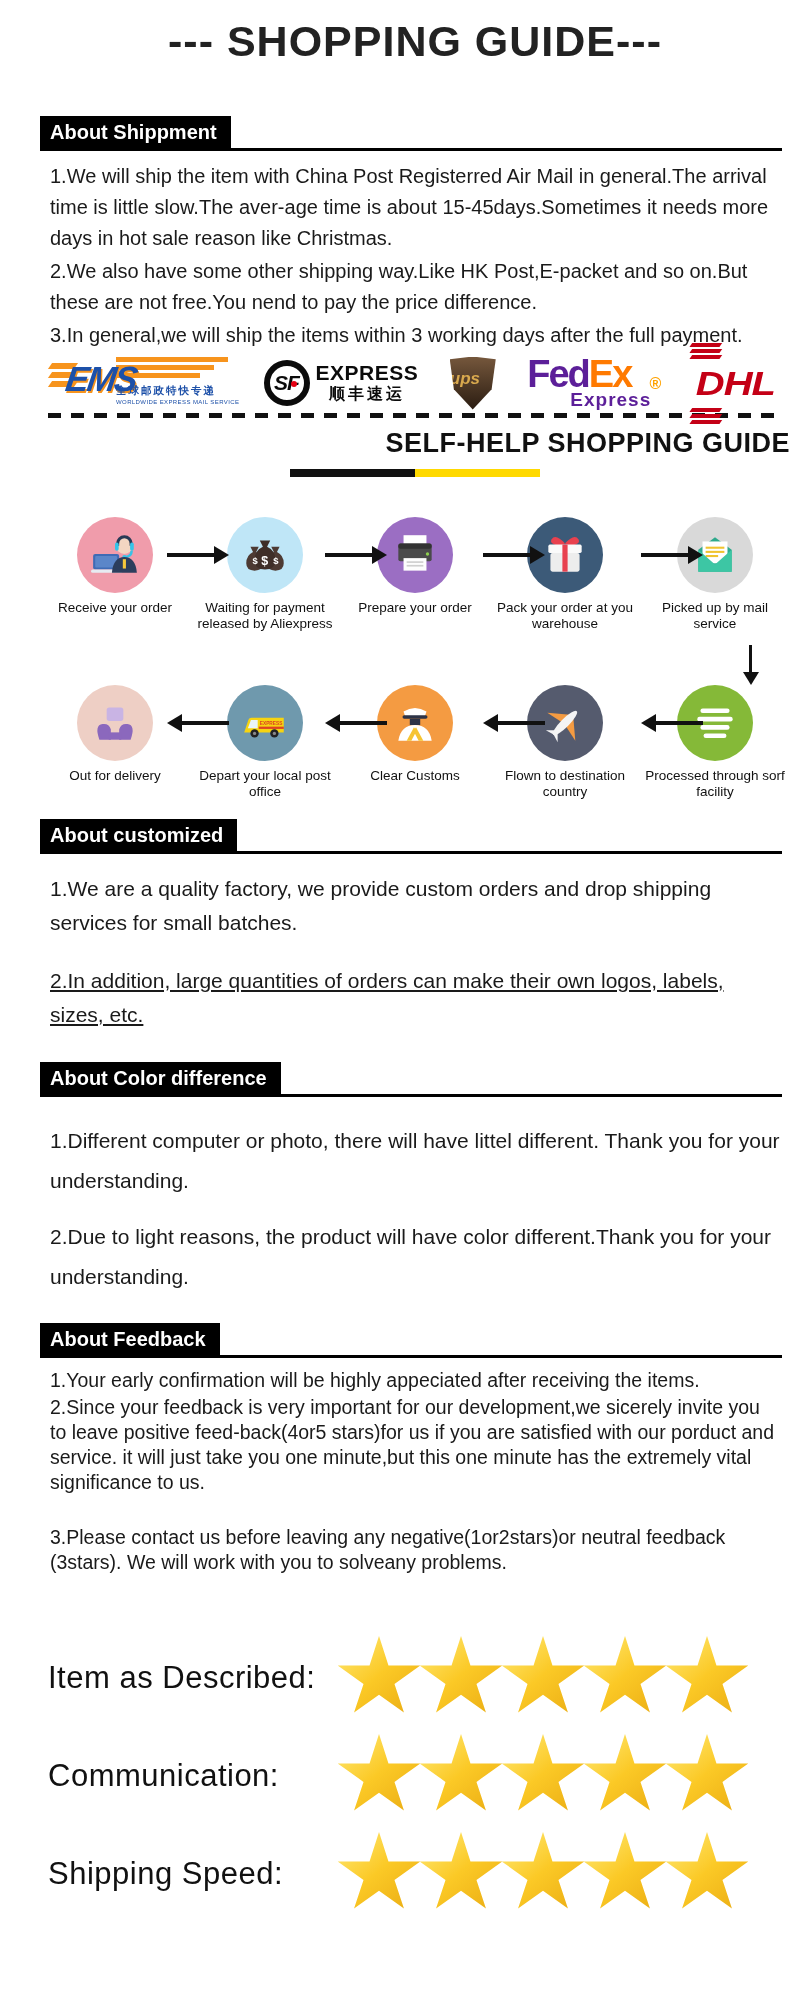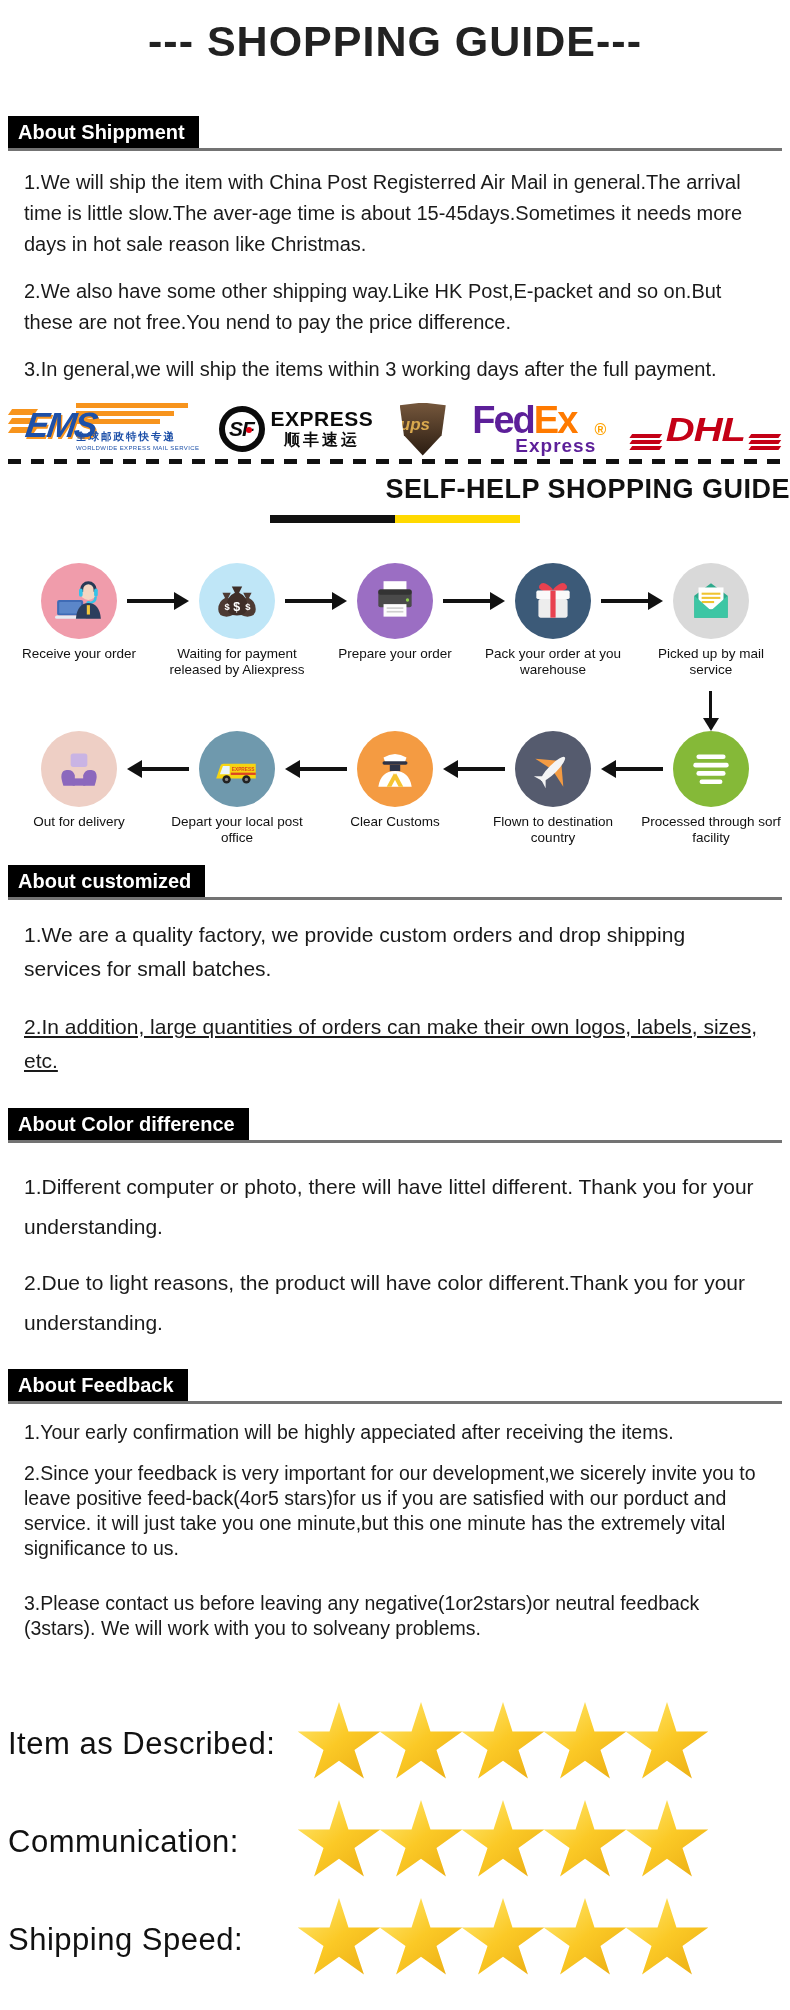--- a/index.html
+++ b/index.html
@@ -2,38 +2,38 @@
 <html><head>
 <meta charset="utf-8">
 <style>
   * { box-sizing: border-box; margin: 0; padding: 0; }
   html,body { background:#fff; }
   body {
     width:790px; min-height:2010px; margin:0 auto;
     font-family:"Liberation Sans", sans-serif; color:#1a1a1a;
     overflow:hidden;
   }
-  #app { width:790px; position:relative; }
+  #app { width:790px; position:relative;padding-left:40px; }
 
   
   .title { margin-top:14px; text-align:center; font-size:43px; line-height:54px;
            font-weight:700; letter-spacing:1px; color:#222; }
 
   
-  .section-head { margin-left:8px; margin-right:8px; border-bottom:3px solid #737373; }
+  .section-head { margin-right:8px; border-bottom:3px solid #000000; }
   .section-label { display:inline-block; background:#000; color:#fff;
                    font-size:20px; font-weight:700; padding:5px 14px 4px 10px; }
   .sh-ship   { margin-top:48px; }
   .sh-custom { margin-top:6px; }
   .sh-color  { margin-top:30px; }
   .sh-fb     { margin-top:26px; }
 
   
   .copy { margin:10px 8px 0 8px; }
-  .copy p { margin:16px; }
+  .copy p { margin:2px; }
   .copy-ship  { font-size:20px;   line-height:31px; margin-top:10px; }
   .copy-custom{ font-size:21px;   line-height:34px; margin-top:18px; }
   .copy-custom p + p { margin-top:24px;text-decoration:underline; }
   .copy-color { font-size:21px;   line-height:40px; margin-top:24px; }
   .copy-color p + p { margin-top:16px; }
   .copy-fb    { font-size:19.5px; line-height:25px; margin-top:10px; }
   .copy-fb p.gap-top { margin-top:30px; }
 
   
   .logos { margin:4px 10px 0 10px; height:56px; display:flex;
@@ -69,21 +69,21 @@
   .ups-text { color:#d9a94e; font-weight:900; font-style:italic; font-size:17px; margin-top:-8px; }
 
   .logo-fedex { position:relative; width:132px; height:56px; }
   .fedex-main { font-size:38px; font-weight:900; letter-spacing:-2px; line-height:38px; }
   .fedex-fed { color:#5c1f99; }
   .fedex-ex  { color:#ff7a00; }
   .fedex-reg { position:absolute; right:-2px; top:20px; color:#ffa200; font-size:16px; font-weight:700; }
   .fedex-sub { position:absolute; right:8px; top:34px; color:#5c1f99;
                font-weight:700; font-size:19px; letter-spacing:1px; }
 
-  .logo-dhl { display:flex; align-items:flex-end; }
+  .logo-dhl { display:flex; align-items:flex-start;flex-direction:column; }
   .dhl-lines div { height:3.5px; background:#c40016; margin:2.5px 0; transform:skewX(-35deg); }
   .dhl-lines.left  div { width:30px; }
   .dhl-lines.right div { width:30px; }
   .dhl-text { font-size:40px; font-weight:900; font-style:italic; color:#c40016;
               letter-spacing:-1px; margin:0 5px; transform:scaleY(0.85); }
 
   .dashline { margin:2px 8px 0 8px; height:5px;
               background:repeating-linear-gradient(90deg,#111 0 13px, transparent 13px 23px); }
 
   

